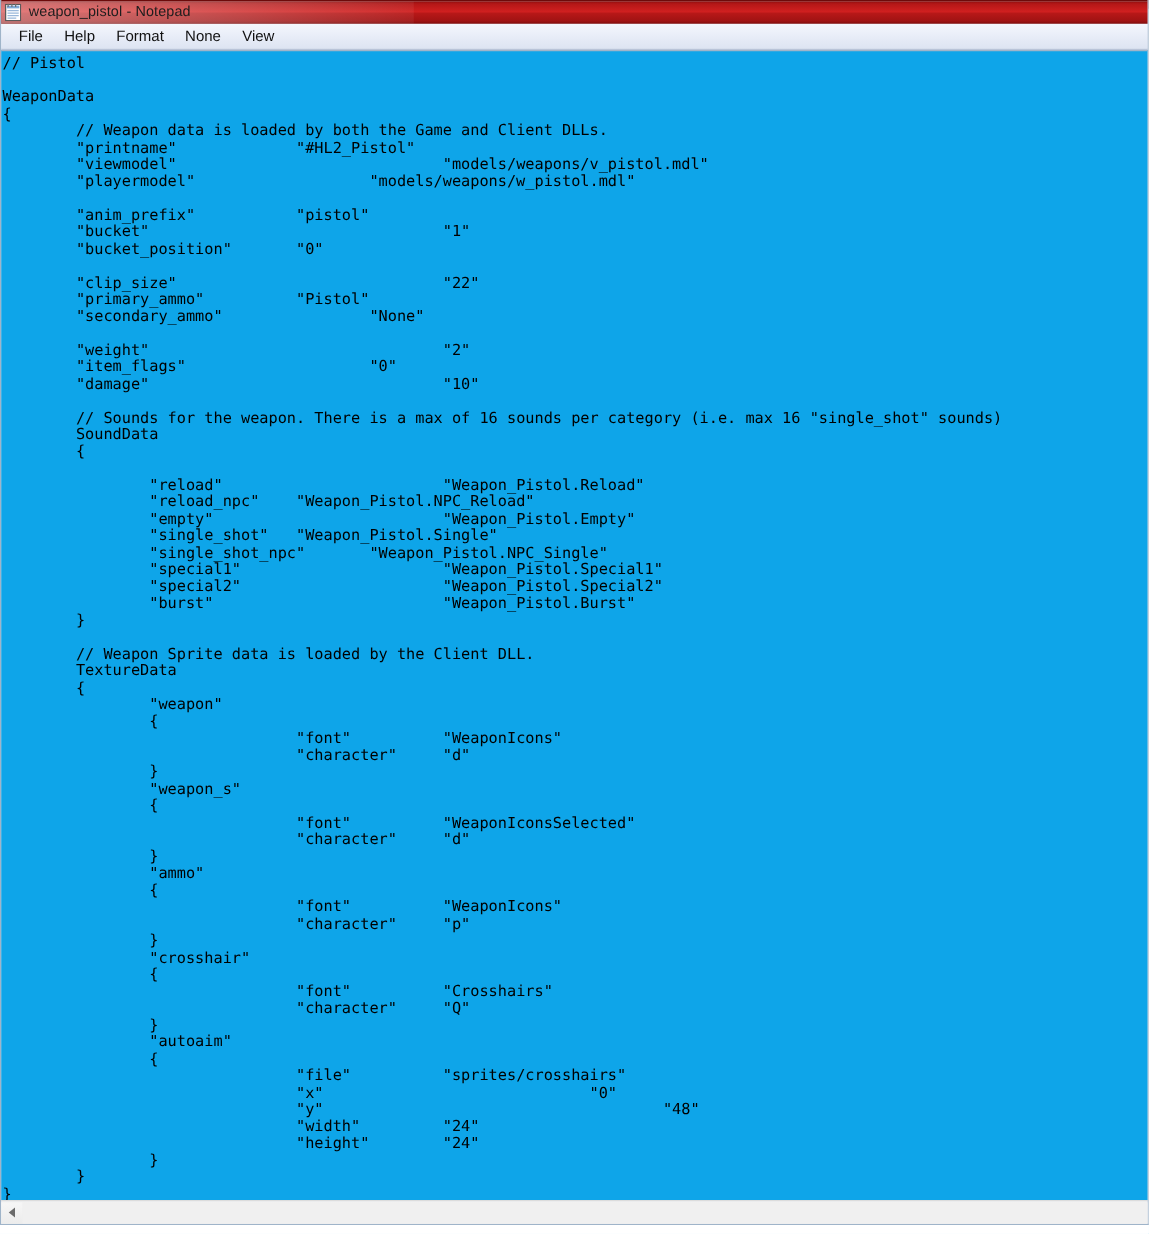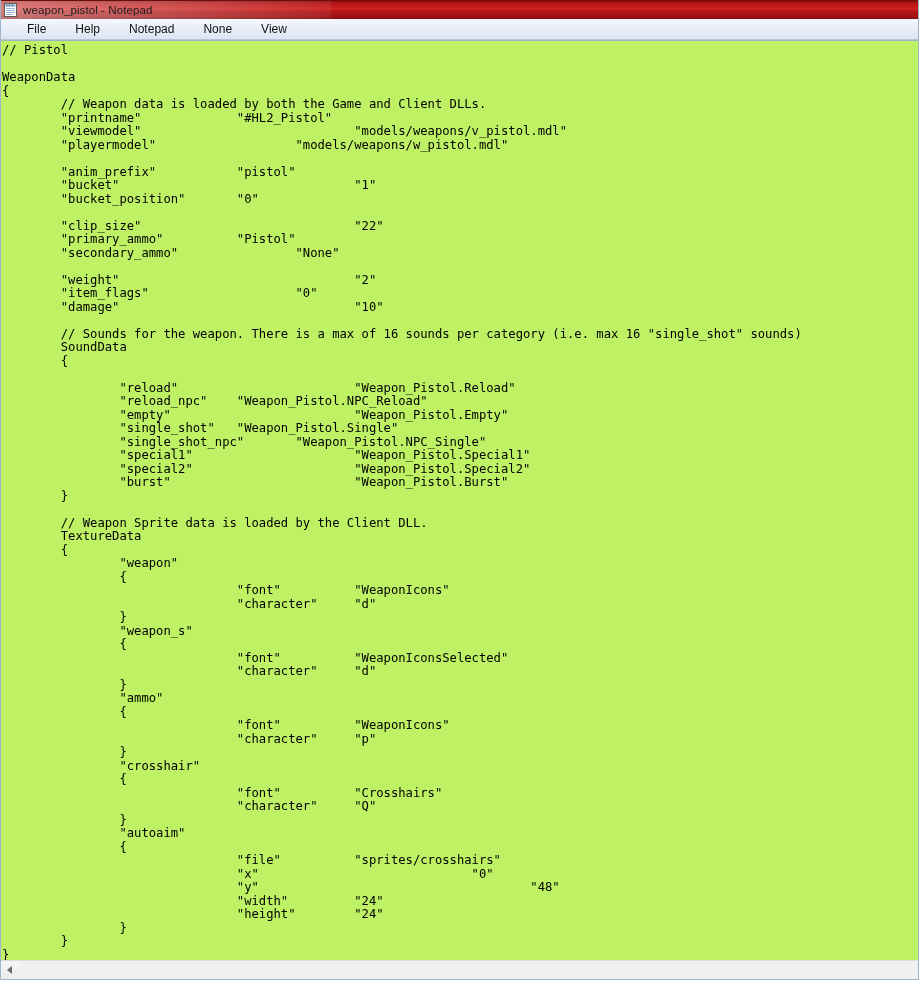--- a/index.html
+++ b/index.html
@@ -100,31 +100,30 @@
     align-items: center;
     padding-left: 6px;
     box-sizing: border-box;
   }
   .menu-item {
     font-size: 12px;
     color: #111111;
     padding: 1px 9px 2px 8px;
     white-space: nowrap;
     cursor: default;
-    margin-left: 12px;
   }
 
   
   .textarea-wrap {
     position: absolute;
     left: 0;
     top: 40px;
     right: 0;
     bottom: 19px;
-    background: #bef264;
+    background: #0ea5e9;
     border-top: 1px solid #9fb4c9;
     overflow: hidden;
   }
   .code {
     margin: 0;
     padding: 3px 0 0 1px;
     font-family: "DejaVu Sans Mono", "Liberation Mono", monospace;
     font-size: 12.2px;
     line-height: 13.5px;
     color: #000000;
@@ -198,21 +197,21 @@
             <line x1="8.5" y1="0" x2="8.5" y2="2.6"></line>
           </g>
         </svg>
       </span>
       <span class="title-text">weapon_pistol - Notepad</span>
     </div>
 
     <div class="menubar">
       <div class="menu-item">File</div>
       <div class="menu-item">Help</div>
-      <div class="menu-item">Notepad</div>
+      <div class="menu-item">Format</div>
       <div class="menu-item">None</div>
       <div class="menu-item">View</div>
     </div>
 
     <div class="textarea-wrap">
       <pre class="code">// Pistol
 
 WeaponData
 {
 	// Weapon data is loaded by both the Game and Client DLLs.

